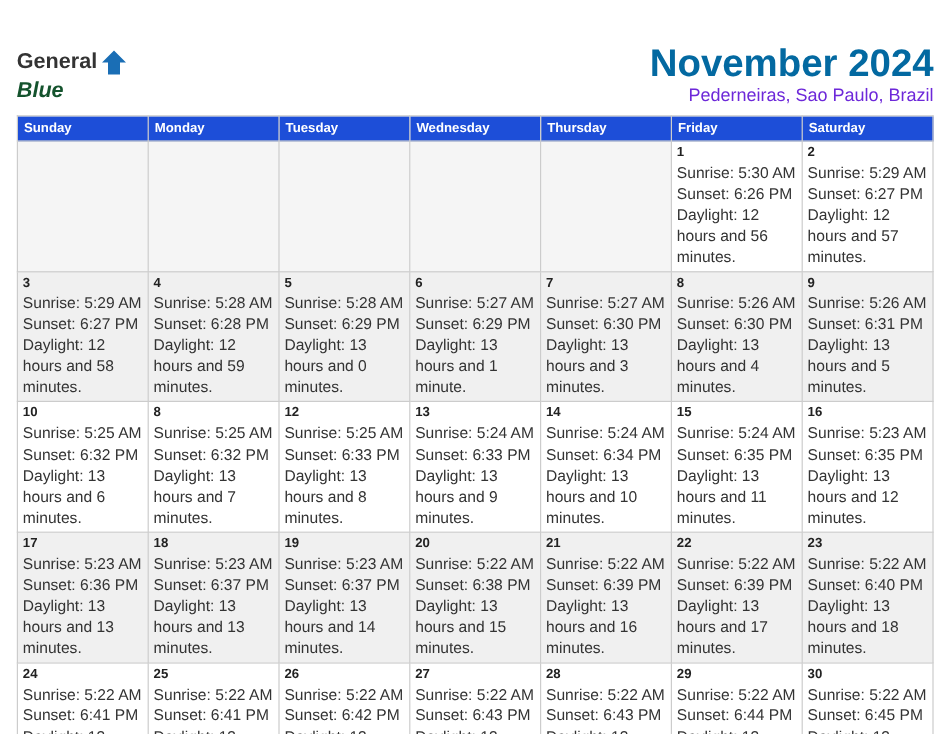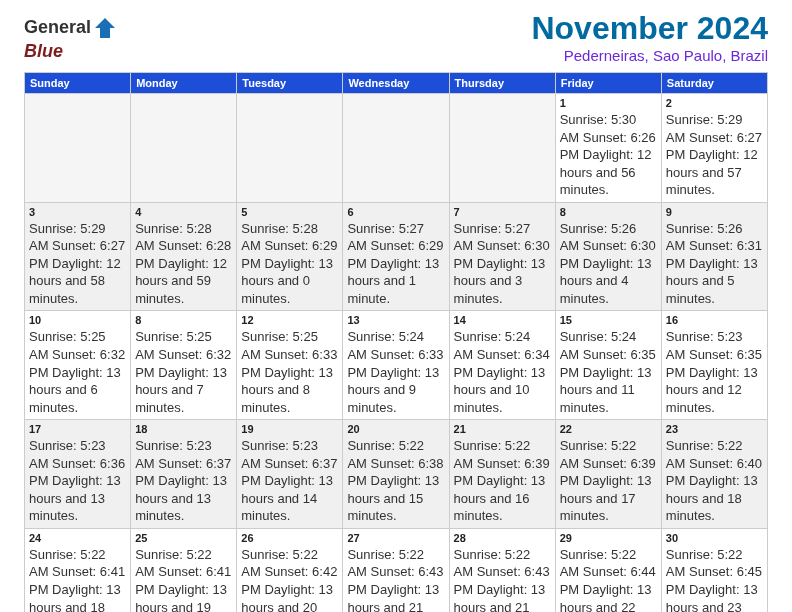--- a/index.html
+++ b/index.html
@@ -6,21 +6,22 @@
     body {
       font-family: Arial, sans-serif;
       background: #fff;
       width: 792px;
       height: 612px;
       overflow: hidden;
     }
     .page {
       width: 792px;
       height: 471px;
-      padding: 10px 24px;
+      padding: 10px 14px;
+      margin-top: 24px;
     }
     .header {
       display: flex;
       justify-content: space-between;
       align-items: flex-start;
       margin-bottom: 8px;
     }
     .logo {
       display: flex;
       align-items: center;
@@ -90,21 +91,21 @@
 <div class="page">
   <div class="header">
     <div class="logo">
       <div>
         <div style="display:flex;align-items:center;">
           <span class="logo-text">General</span>
           <svg width="28" height="28" viewBox="0 0 28 28">
             <polygon points="14,4 24,14 19,14 19,24 9,24 9,14 4,14" fill="#1a6eb5"></polygon>
           </svg>
         </div>
-        <div class="logo-text" style="color:#7f1d1d;font-style:italic;">Blue</div>
+        <div class="logo-text" style="color:#14532d;font-style:italic;">Blue</div>
       </div>
     </div>
     <div class="title-block">
       <div class="month-title">November 2024</div>
       <div class="location-title">Pederneiras, Sao Paulo, Brazil</div>
     </div>
   </div>
 
   <table class="calendar">
     <thead>

